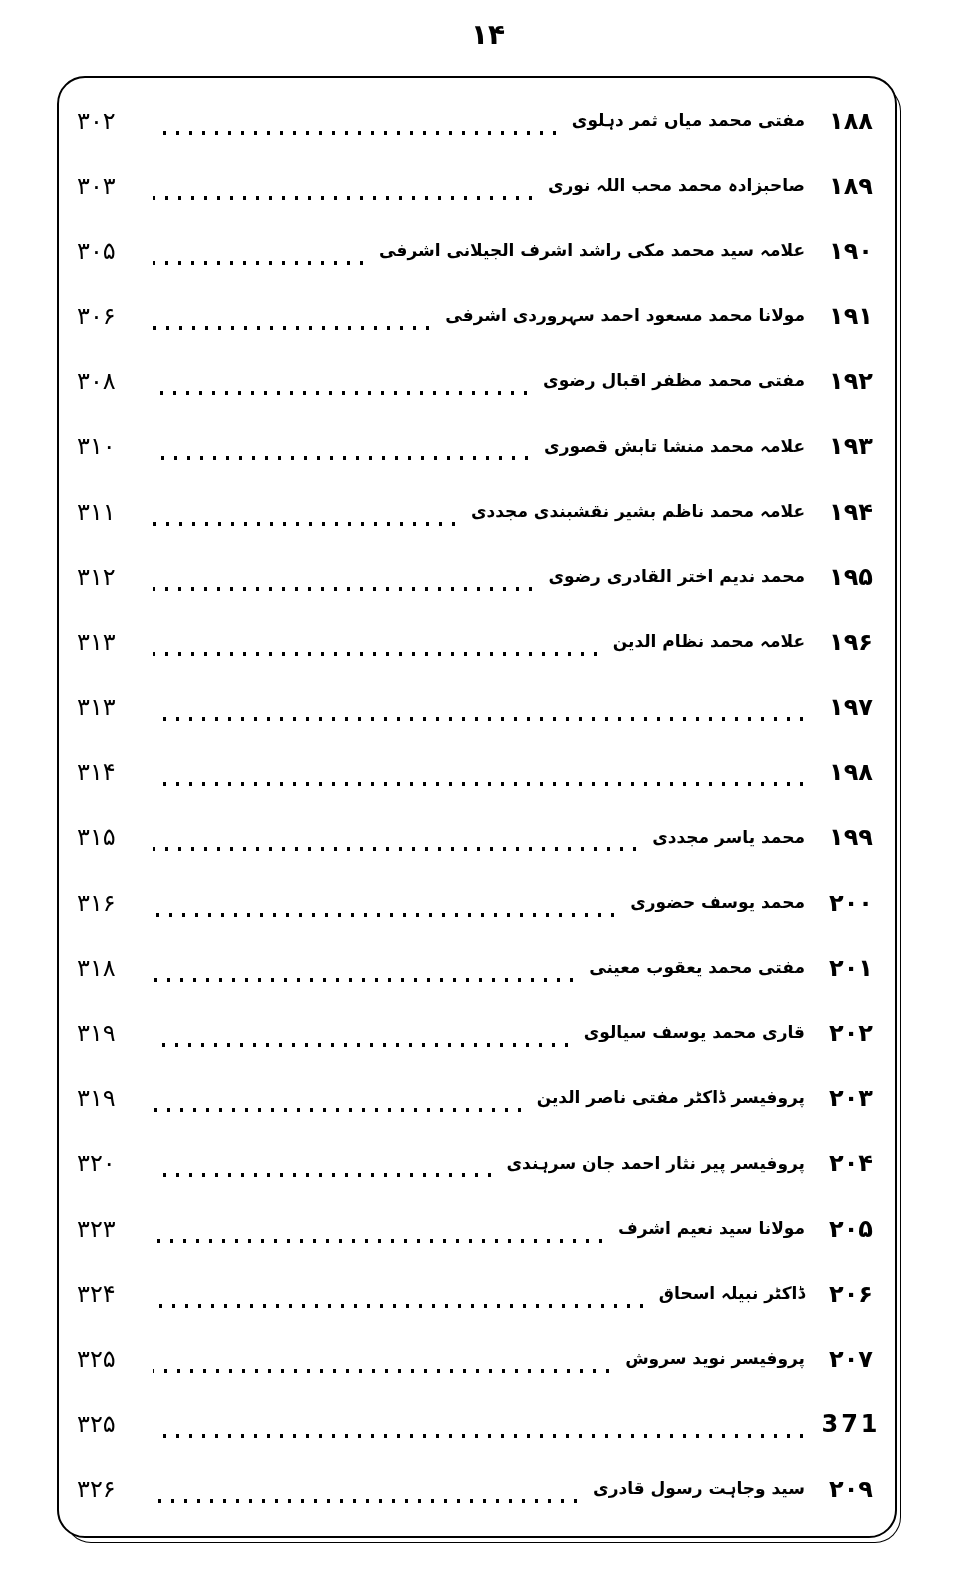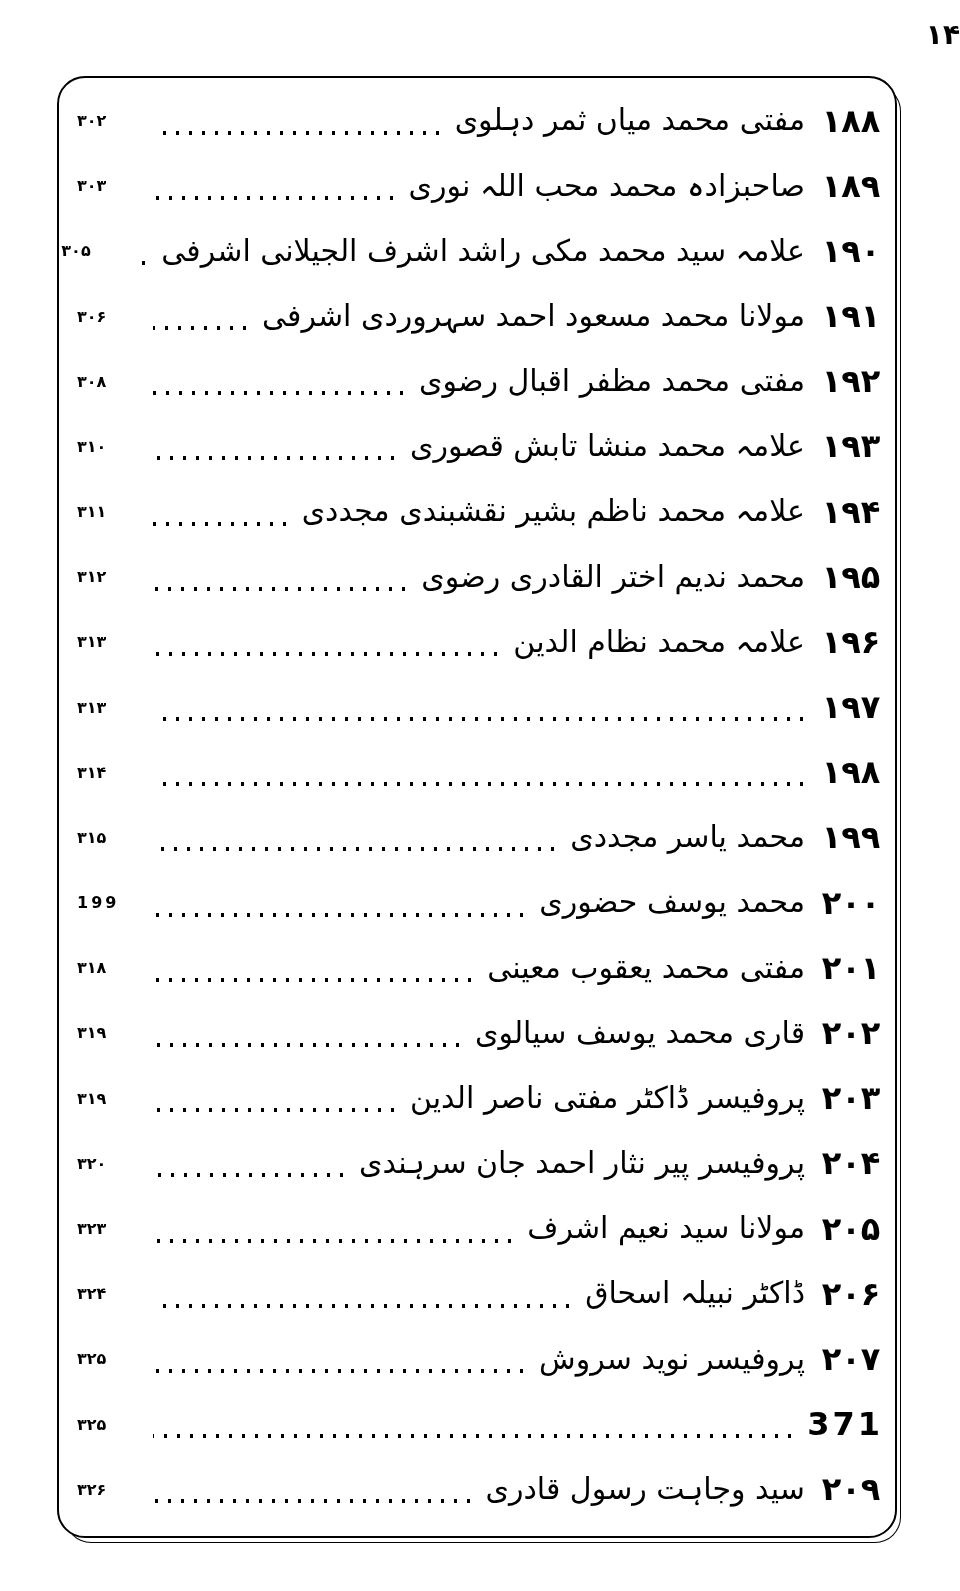--- a/index.html
+++ b/index.html
@@ -14,21 +14,21 @@
     overflow: hidden;
     font-family: "DejaVu Sans", sans-serif;
     color: #000000;
   }
   
   .top-page-number {
     position: absolute;
     top: 18px;
     left: 0;
     right: 0;
-    text-align: right;
+    text-align: center;
     font-size: 28px;
     font-weight: bold;
     letter-spacing: 2px;
     direction: ltr;
     padding-left: 16px;
   }
   
   .frame {
     position: absolute;
     top: 76px;
@@ -48,47 +48,47 @@
   }
   .row {
     display: flex;
     align-items: center;
     height: 62px;
     direction: rtl;
   }
   .num {
     min-width: 64px;
     text-align: center;
-    font-size: 32px;
+    font-size: 24px;
     font-weight: bold;
     letter-spacing: 3px;
     direction: ltr;
     white-space: nowrap;
   }
   .name {
-    font-size: 30px;
-    font-weight: normal;
+    font-size: 17px;
+    font-weight: bold;
     margin-right: 14px;
     white-space: nowrap;
     line-height: 1.15;
     text-align: right;
   }
   .leader {
     flex: 1 1 20px;
     min-width: 8px;
     height: 4px;
     margin: 0 16px 0 14px;
     transform: translateY(12px);
     background: repeating-linear-gradient(to left, #000000 0 3px, transparent 3px 13px);
   }
   .pagenum {
     min-width: 62px;
     text-align: left;
-    font-size: 16px;
-    font-weight: bold;
+    font-size: 24px;
+    font-weight: normal;
     letter-spacing: 3px;
     direction: ltr;
     white-space: nowrap;
   }
 </style>
 </head>
 <body>
 
 <div class="top-page-number">۱۴</div>
 
@@ -173,21 +173,21 @@
     <span class="num">۱۹۹</span>
     <span class="name">محمد یاسر مجددی</span>
     <span class="leader"></span>
     <span class="pagenum">۳۱۵</span>
   </div>
 
   <div class="row">
     <span class="num">۲۰۰</span>
     <span class="name">محمد یوسف حضوری</span>
     <span class="leader"></span>
-    <span class="pagenum">199</span>
+    <span class="pagenum">۳۱۶</span>
   </div>
 
   <div class="row">
     <span class="num">۲۰۱</span>
     <span class="name">مفتی محمد یعقوب معینی</span>
     <span class="leader"></span>
     <span class="pagenum">۳۱۸</span>
   </div>
 
   <div class="row">

